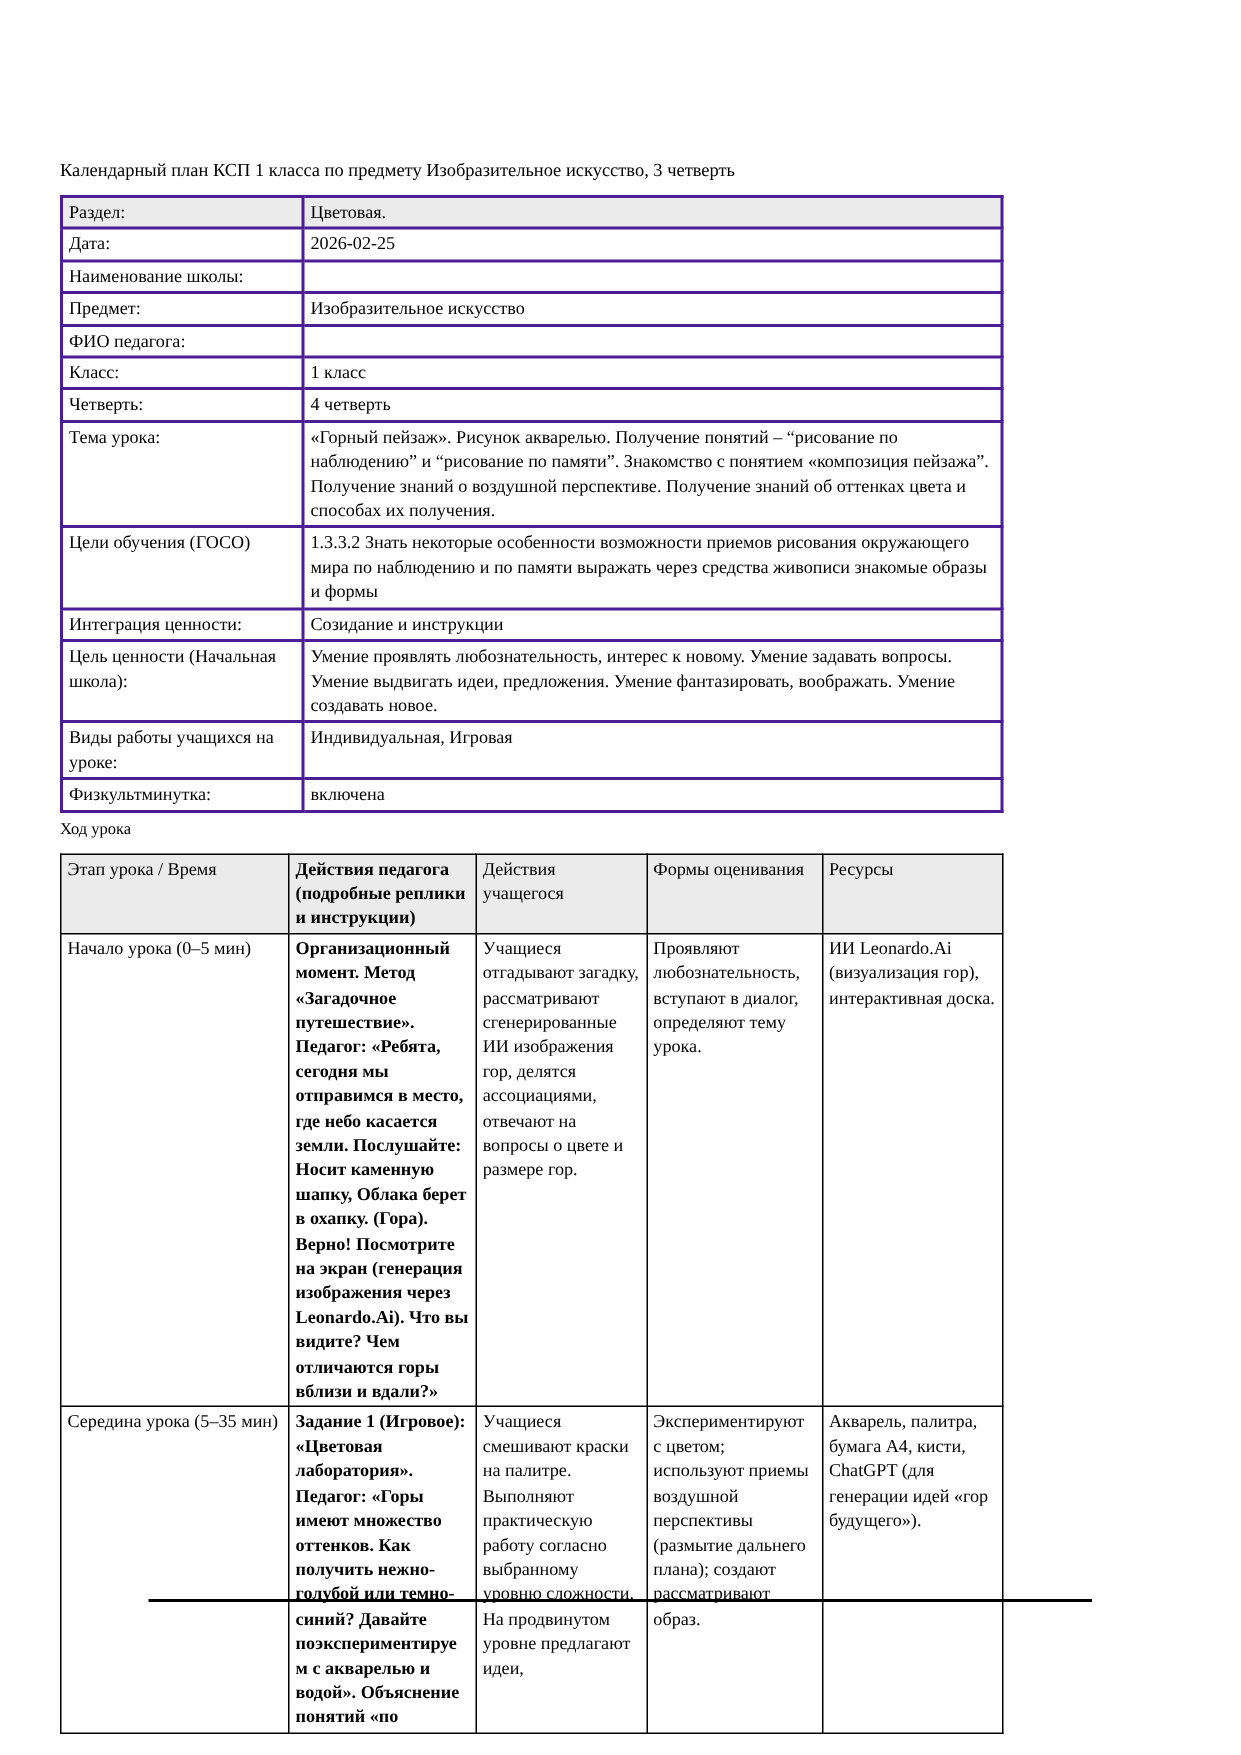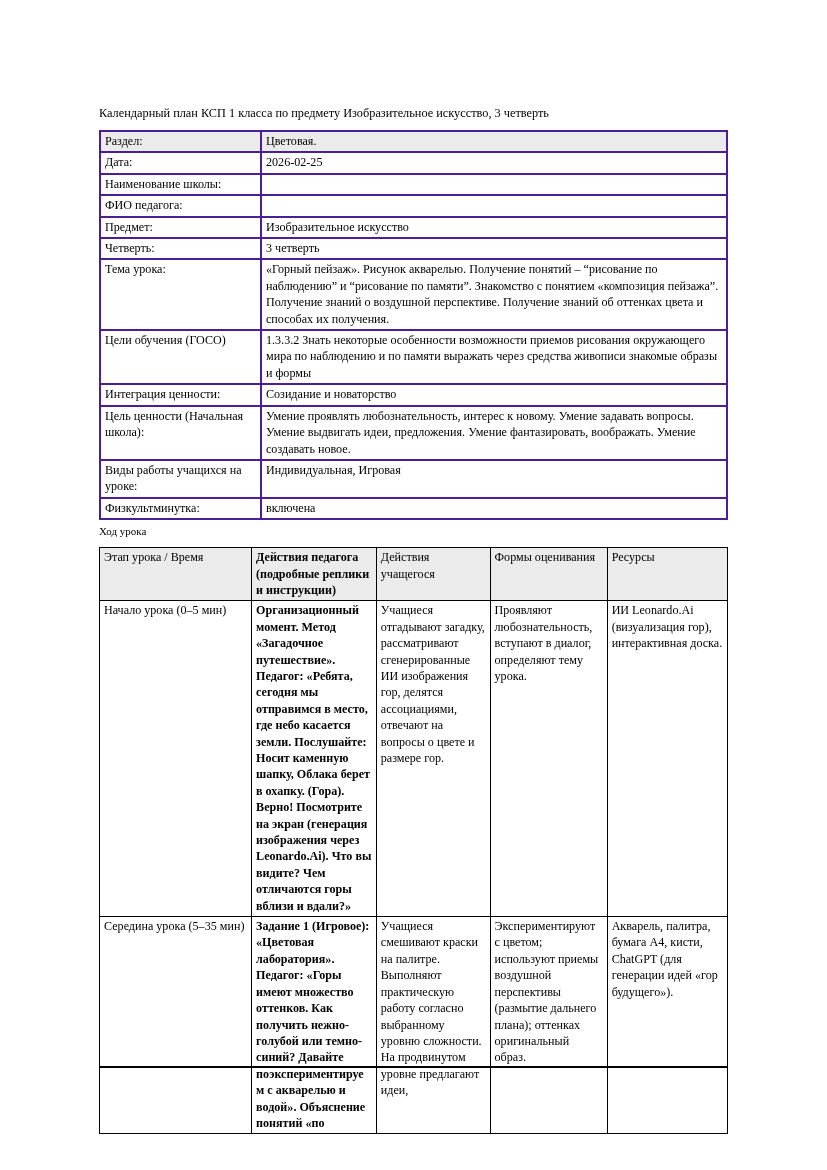--- a/index.html
+++ b/index.html
@@ -13,21 +13,21 @@
     height: 1170px;
     font-family: "Liberation Serif", "DejaVu Serif", serif;
     color: #000000;
     overflow: hidden;
   }
   .page {
     position: relative;
     width: 827px;
     height: 1170px;
     box-sizing: border-box;
-    padding: 105px 99px 0 99px;
+    padding: 105px 99px 0 40px;
   }
   .doc-title {
     font-size: 12.3px;
     line-height: 16px;
     margin: 0 0 9px 0;
     white-space: nowrap;
   }
   table {
     border-collapse: collapse;
     table-layout: fixed;
@@ -106,42 +106,46 @@
         </tr>
         <tr>
           <td class="label">Дата:</td>
           <td>2026-02-25</td>
         </tr>
         <tr>
           <td class="label">Наименование школы:</td>
           <td></td>
         </tr>
         <tr>
+          <td class="label">Предмет:</td>
+          <td>Изобразительное искусство</td>
+        </tr>
+        <tr>
           <td class="label">ФИО педагога:</td>
           <td></td>
         </tr>
         <tr>
-          <td class="label">Предмет:</td>
-          <td>Изобразительное искусство</td>
+          <td class="label">Класс:</td>
+          <td>1 класс</td>
         </tr>
         <tr>
           <td class="label">Четверть:</td>
-          <td>3 четверть</td>
+          <td>4 четверть</td>
         </tr>
         <tr>
           <td class="label">Тема урока:</td>
           <td>«Горный пейзаж». Рисунок акварелью. Получение понятий – “рисование по наблюдению” и “рисование по памяти”. Знакомство с понятием «композиция пейзажа”. Получение знаний о воздушной перспективе. Получение знаний об оттенках цвета и способах их получения.</td>
         </tr>
         <tr>
           <td class="label">Цели обучения (ГОСО)</td>
           <td>1.3.3.2 Знать некоторые особенности возможности приемов рисования окружающего мира по наблюдению и по памяти выражать через средства живописи знакомые образы и формы</td>
         </tr>
         <tr>
           <td class="label">Интеграция ценности:</td>
-          <td>Созидание и новаторство</td>
+          <td>Созидание и инструкции</td>
         </tr>
         <tr>
           <td class="label">Цель ценности (Начальная школа):</td>
           <td>Умение проявлять любознательность, интерес к новому. Умение задавать вопросы. Умение выдвигать идеи, предложения. Умение фантазировать, воображать. Умение создавать новое.</td>
         </tr>
         <tr>
           <td class="label">Виды работы учащихся на уроке:</td>
           <td>Индивидуальная, Игровая</td>
         </tr>
         <tr>
@@ -168,20 +172,20 @@
           <td class="c0 hyphen-break">Начало урока (0–5 мин)</td>
           <td class="c1 hyphen-break">Организационный момент. Метод «Загадочное путешествие». Педагог: «Ребята, сегодня мы отправимся в место, где небо касается земли. Послушайте: Носит каменную шапку, Облака берет в охапку. (Гора). Верно! Посмотрите на экран (генерация изображения через Leonardo.Ai). Что вы видите? Чем отличаются горы вблизи и вдали?»</td>
           <td class="c2 hyphen-break">Учащиеся отгадывают загадку, рассматривают сгенерированные ИИ изображения гор, делятся ассоциациями, отвечают на вопросы о цвете и размере гор.</td>
           <td class="c3 hyphen-break">Проявляют любознательность, вступают в диалог, определяют тему урока.</td>
           <td class="c4 hyphen-break">ИИ Leonardo.Ai (визуализация гор), интерактивная доска.</td>
         </tr>
         <tr class="clip-row">
           <td class="c0 hyphen-break">Середина урока (5–35 мин)</td>
           <td class="c1 hyphen-break">Задание 1 (Игровое): «Цветовая лаборатория». Педагог: «Горы имеют множество оттенков. Как получить нежно-голубой или темно-синий? Давайте поэкспериментируем с акварелью и водой». Объяснение понятий «по</td>
           <td class="c2 hyphen-break">Учащиеся смешивают краски на палитре. Выполняют практическую работу согласно выбранному уровню сложности. На продвинутом уровне предлагают идеи,</td>
-          <td class="c3 hyphen-break">Экспериментируют с цветом; используют приемы воздушной перспективы (размытие дальнего плана); оттенках оригинальный образ.</td>
+          <td class="c3 hyphen-break">Экспериментируют с цветом; используют приемы воздушной перспективы (размытие дальнего плана); создают рассматривают образ.</td>
           <td class="c4 hyphen-break">Акварель, палитра, бумага А4, кисти, ChatGPT (для генерации идей «гор будущего»).</td>
         </tr>
       </tbody>
   </table>
 
   <div class="bottom-rule"></div>
 </div>
 
 </body></html>

